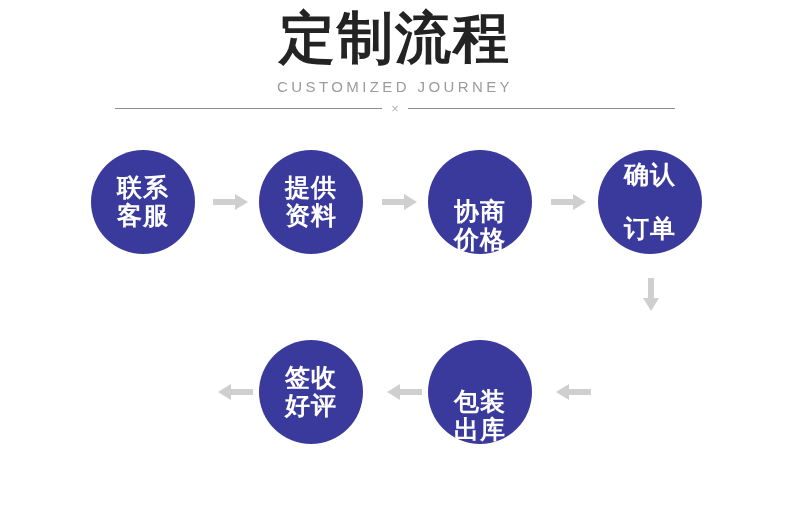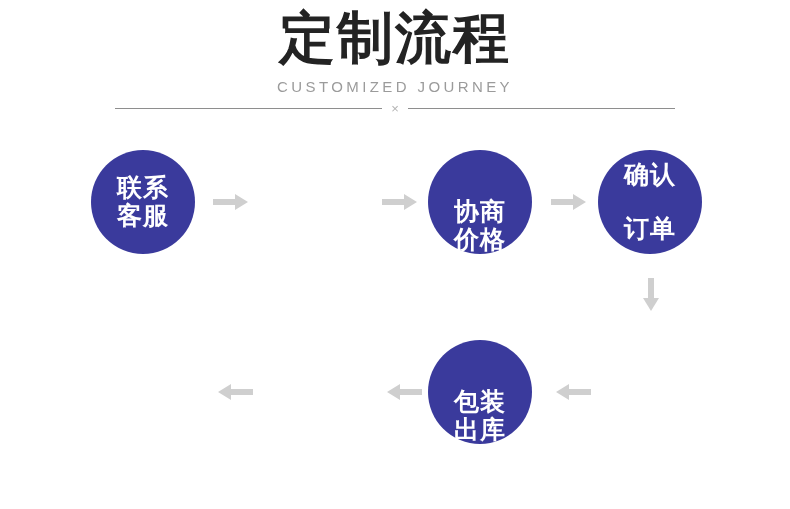--- a/index.html
+++ b/index.html
@@ -190,20 +190,24 @@
     <div class="node pos-0">
       <span class="node-line">联系</span>
       <span class="node-line">客服</span>
     </div>
 
     <div class="arrow-h dir-right gap-0">
       <span class="shaft"></span>
       <span class="head"></span>
     </div>
 
+    <div class="node pos-1">
+      <span class="node-line">提供</span>
+      <span class="node-line">资料</span>
+    </div>
 
     <div class="arrow-h dir-right gap-1">
       <span class="shaft"></span>
       <span class="head"></span>
     </div>
 
     <div class="node pos-2">
       <span class="node-line">协商</span>
       <span class="node-line">价格</span>
     </div>
@@ -221,20 +225,24 @@
   </div>
 
   <div class="flow-row row-2">
 
 
     <div class="arrow-h dir-left gap-0">
       <span class="shaft"></span>
       <span class="head"></span>
     </div>
 
+    <div class="node pos-1">
+      <span class="node-line">签收</span>
+      <span class="node-line">好评</span>
+    </div>
 
     <div class="arrow-h dir-left gap-1">
       <span class="shaft"></span>
       <span class="head"></span>
     </div>
 
     <div class="node pos-2">
       <span class="node-line">包装</span>
       <span class="node-line">出库</span>
     </div>

